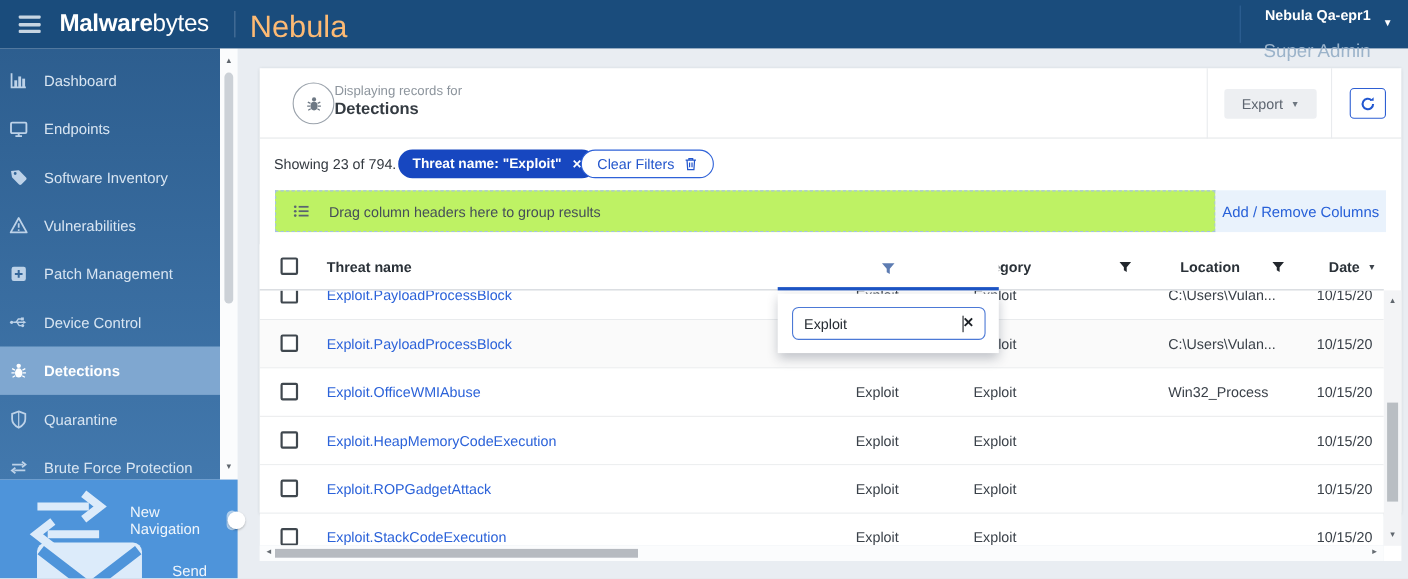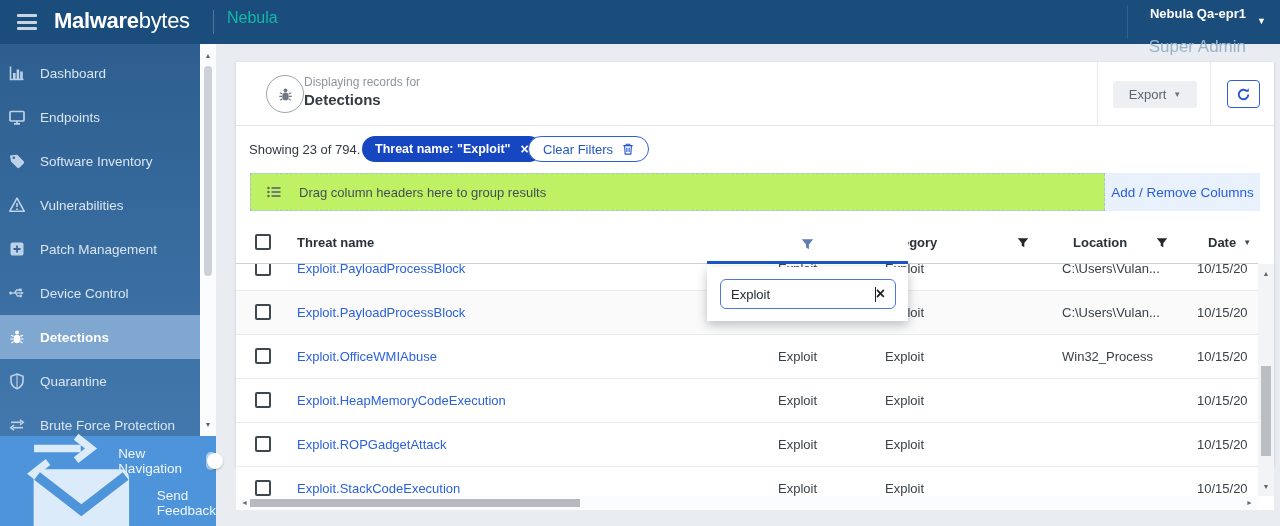--- a/index.html
+++ b/index.html
@@ -6,42 +6,42 @@
   body { font-family:"Liberation Sans", sans-serif; background:#d7dbe0; }
   #app { position:relative; width:1280px; height:526px; overflow:hidden; background:#e9edf2; }
 
   
   .topbar { position:absolute; left:0; top:0; width:1280px; height:44px; background:#1a4c7c; z-index:30; }
   .hamburger { position:absolute; left:17px; top:14px; width:20px; height:16px; cursor:pointer; }
   .hamburger span { display:block; height:3px; background:#c7d5e2; margin-bottom:3.5px; border-radius:1px; }
   .brand { position:absolute; left:54px; top:8px; font-size:22px; color:#ffffff; letter-spacing:-0.3px; }
   .brand b { font-weight:700; } .brand i { font-style:normal; font-weight:400; }
   .brand-divider { position:absolute; left:213px; top:10px; width:1px; height:24px; background:#51779d; }
-  .product { position:absolute; left:227px; top:9px; font-size:16px; font-weight:300; color:#14b8a6; }
+  .product { position:absolute; left:227px; top:9px; font-size:28px; font-weight:300; color:#fdba74; }
   .user-divider { position:absolute; left:1127px; top:5px; width:1px; height:34px; background:#2f6094; }
   .user-block { position:absolute; right:34px; top:6px; text-align:right; cursor:pointer; }
   .user-name { font-size:13px; font-weight:700; color:#ffffff; }
   .user-role { font-size:17px; color:#9bb3ca; margin-top:16px; }
   .user-chevron { position:absolute; right:14px; top:16px; color:#ffffff; font-size:9px; }
 
   
   .sidebar { position:absolute; left:0; top:44px; width:200px; height:392px; background:linear-gradient(180deg,#2d5e8f 0%, #4278ad 100%); padding-top:7px; z-index:20; }
   .side-item { height:44px; display:flex; align-items:center; padding-left:8px; gap:14px; color:#d8e5f2; font-size:13.5px; cursor:pointer; }
   .side-item .sicon { width:18px; height:18px; color:#bdd2e8; flex:0 0 18px; }
   .side-item.active { background:#7fa7d0; color:#ffffff; font-weight:700; }
   .side-item.active .sicon { color:#ffffff; }
   .sicon svg { display:block; width:100%; height:100%; }
 
   .side-scroll { position:absolute; left:200px; top:44px; width:16px; height:392px; background:#fbfcfd; z-index:21; }
   .side-scroll .up, .side-scroll .dn { position:absolute; left:0; width:16px; text-align:center; font-size:7px; color:#5f666d; cursor:pointer; }
   .side-scroll .up { top:8px; } .side-scroll .dn { bottom:8px; }
   .side-thumb { position:absolute; left:4px; top:22px; width:8px; height:210px; background:#ccd1d7; border-radius:4px; cursor:pointer; }
 
   .side-footer { position:absolute; left:0; top:436px; width:216px; height:90px; background:#4e94da; z-index:22; padding-top:4px; }
-  .foot-item { height:42px; display:flex; align-items:center; padding-left:20px; gap:14px; color:#f0f6fc; font-size:13.5px; cursor:pointer; }
+  .foot-item { height:42px; display:flex; align-items:center; padding-left:20px; gap:14px; color:#f0f6fc; font-size:13.5px; cursor:pointer;margin-top:12px; }
   .foot-item .sicon { color:#dcebfa; }
   .toggle { margin-left:10px; width:36px; height:18px; border-radius:9px; background:rgba(255,255,255,.55); position:relative; cursor:pointer; }
   .toggle .knob { position:absolute; left:1px; top:1px; width:16px; height:16px; border-radius:50%; background:#ffffff; box-shadow:0 1px 2px rgba(0,0,0,.25); }
 
   
   .card { position:absolute; left:226px; top:62px; width:1038px; height:404px; background:#ffffff; box-shadow:0 1px 3px rgba(27,41,57,.18); z-index:10;margin-left:10px; }
 
   .card-head { position:relative; height:64px; border-bottom:1px solid #e5e8ea; }
   .bug-circle { position:absolute; left:30px; top:13px; width:38px; height:38px; border:1.5px solid #9ba3ac; border-radius:50%; color:#6d7884; display:flex; align-items:center; justify-content:center; }
   .bug-circle svg { width:17px; height:17px; }

